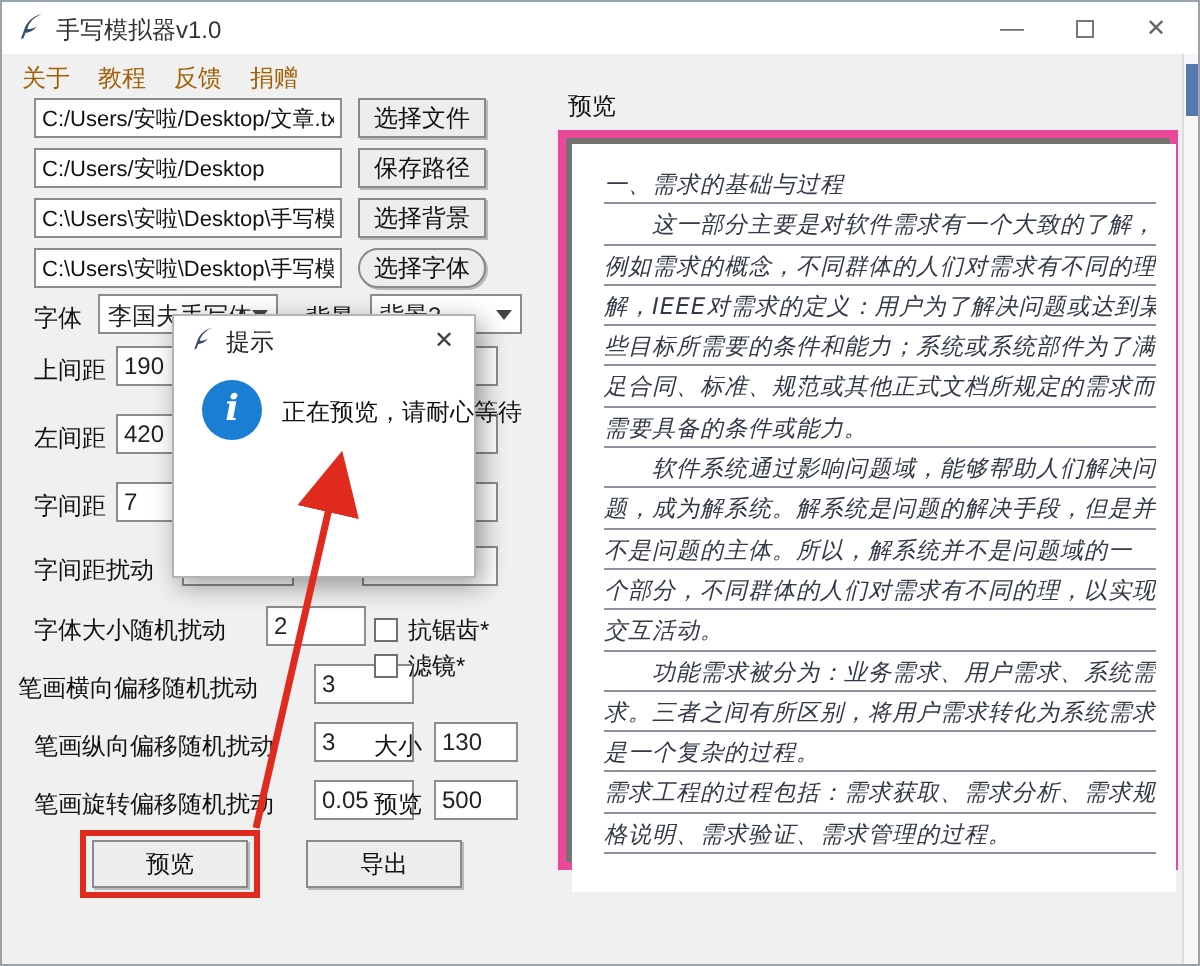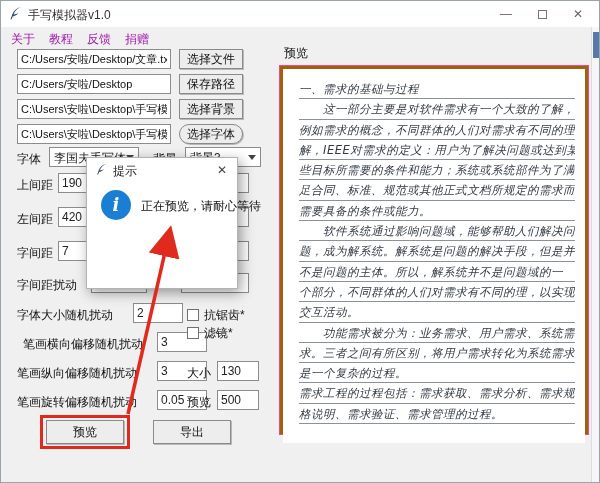--- a/index.html
+++ b/index.html
@@ -13,34 +13,34 @@
   .titlebar { position:absolute; left:0; top:0; width:100%; height:32px; background:#ffffff; }
   .titlebar .app-icon { position:absolute; left:7px; top:5px; width:15px; height:15px; }
   .titlebar .title { position:absolute; left:27px; top:6px; font-size:12px; color:#333; }
   .winbtn { position:absolute; top:0; height:26px; width:34px; text-align:center; line-height:26px; color:#666; font-size:12px; cursor:default; }
   .winbtn.min { right:76px; }
   .winbtn.max { right:40px; }
   .winbtn.close { right:4px; }
   .maxglyph { display:inline-block; width:9px; height:9px; border:1px solid #777; vertical-align:middle; }
   
   .menubar { position:absolute; left:0; top:26px; width:100%; height:20px; background:#f0f0f0; }
-  .menu-item { position:absolute; top:3px; font-size:12px; color:#a21caf; padding:1px 4px; }
+  .menu-item { position:absolute; top:3px; font-size:12px; color:#a16207; padding:1px 4px; }
   
   .txt { position:absolute; height:20px; background:#fff; border:1px solid #8c8c8c; font-size:11px; padding:2px 3px; color:#111; font-family:"Liberation Sans",sans-serif; overflow:hidden; white-space:nowrap; }
   .btn { position:absolute; height:20px; background:#ededed; border:1px solid #8a8a8a; box-shadow:1px 1px 0 #b9b9b9; font-size:12px; color:#111; text-align:center; line-height:18px; cursor:default; }
   .lbl { position:absolute; font-size:12px; color:#111; white-space:nowrap; }
   .combo { position:absolute; height:20px; background:#fff; border:1px solid #8c8c8c; font-size:12px; padding:2px 16px 2px 4px; overflow:hidden; white-space:nowrap; }
   .combo .chev { position:absolute; right:4px; top:7px; width:0; height:0; border-left:4px solid transparent; border-right:4px solid transparent; border-top:5px solid #444; }
   .num { position:absolute; height:20px; background:#fff; border:1px solid #8c8c8c; font-size:12px; padding:2px 3px; overflow:hidden; }
   .sliver { position:absolute; height:20px; width:68px; background:#fff; border:1px solid #8c8c8c; z-index:1; }
   .chkrow { position:absolute; }
   .chkbox { display:inline-block; width:12px; height:12px; border:1px solid #707070; background:#fff; vertical-align:-2px; margin-right:5px; }
   
   .preview-label { position:absolute; left:283px; top:44px; font-size:12px; color:#111; }
-  .preview-pane { position:absolute; left:278px; top:64px; width:310px; height:370px; border:1px solid #ec4899; background:#a16207; }
+  .preview-pane { position:absolute; left:278px; top:64px; width:310px; height:370px; border:4px solid #ec4899; background:#737373; }
   .paper { position:absolute; left:3px; top:3px; width:302px; height:374px; background:#ffffff; padding:10px 10px 0 16px; overflow:hidden; }
   .hw-line { height:20.3px; line-height:20.3px; border-bottom:1px solid #8b919b; font-size:11.5px; font-style:italic; letter-spacing:0.5px; color:#333a47; white-space:nowrap; overflow:hidden; font-family:"DejaVu Sans",sans-serif; }
   .hw-line.indent { padding-left:24px; }
   
   .scrollbar { position:absolute; right:0; top:26px; width:8px; height:456px; background:#f6f6f6; border-left:1px solid #ddd; }
   .scroll-thumb { position:absolute; left:1px; top:5px; width:6px; height:26px; background:#5879ae; }
   
   .dialog { position:absolute; left:85px; top:156px; width:152px; height:132px; background:#fff; border:1px solid #aeb4ba; box-shadow:3px 4px 12px rgba(0,0,0,0.38); z-index:40; }
   .dialog .dtitlebar { position:absolute; left:0; top:0; width:100%; height:24px; background:#fff; }
   .dialog .dicon { position:absolute; left:8px; top:5px; width:13px; height:13px; }
@@ -115,21 +115,21 @@
   <span class="lbl" style="left:16px; top:276px;">字间距扰动</span>
   <div class="num" style="left:90px; top:272px; width:56px;"></div>
   <div class="sliver" style="left:180px; top:272px;"></div>
 
   <span class="lbl" style="left:16px; top:306px;">字体大小随机扰动</span>
   <div class="num" style="left:132px; top:302px; width:50px;">2</div>
   <span class="chkrow" style="left:186px; top:306px;">
     <span class="chkbox"></span><span class="lbl" style="position:static;">抗锯齿*</span>
   </span>
 
-  <span class="lbl" style="left:22px; top:335px;">笔画横向偏移随机扰动</span>
+  <span class="lbl" style="left:8px; top:335px;">笔画横向偏移随机扰动</span>
   <div class="num" style="left:156px; top:331px; width:50px;">3</div>
   <span class="chkrow" style="left:186px; top:324px;">
     <span class="chkbox"></span><span class="lbl" style="position:static;">滤镜*</span>
   </span>
 
   <span class="lbl" style="left:16px; top:364px;">笔画纵向偏移随机扰动</span>
   <div class="num" style="left:156px; top:360px; width:50px;">3</div>
   <span class="lbl" style="left:186px; top:364px;">大小</span>
   <div class="num" style="left:216px; top:360px; width:42px;">130</div>
 

